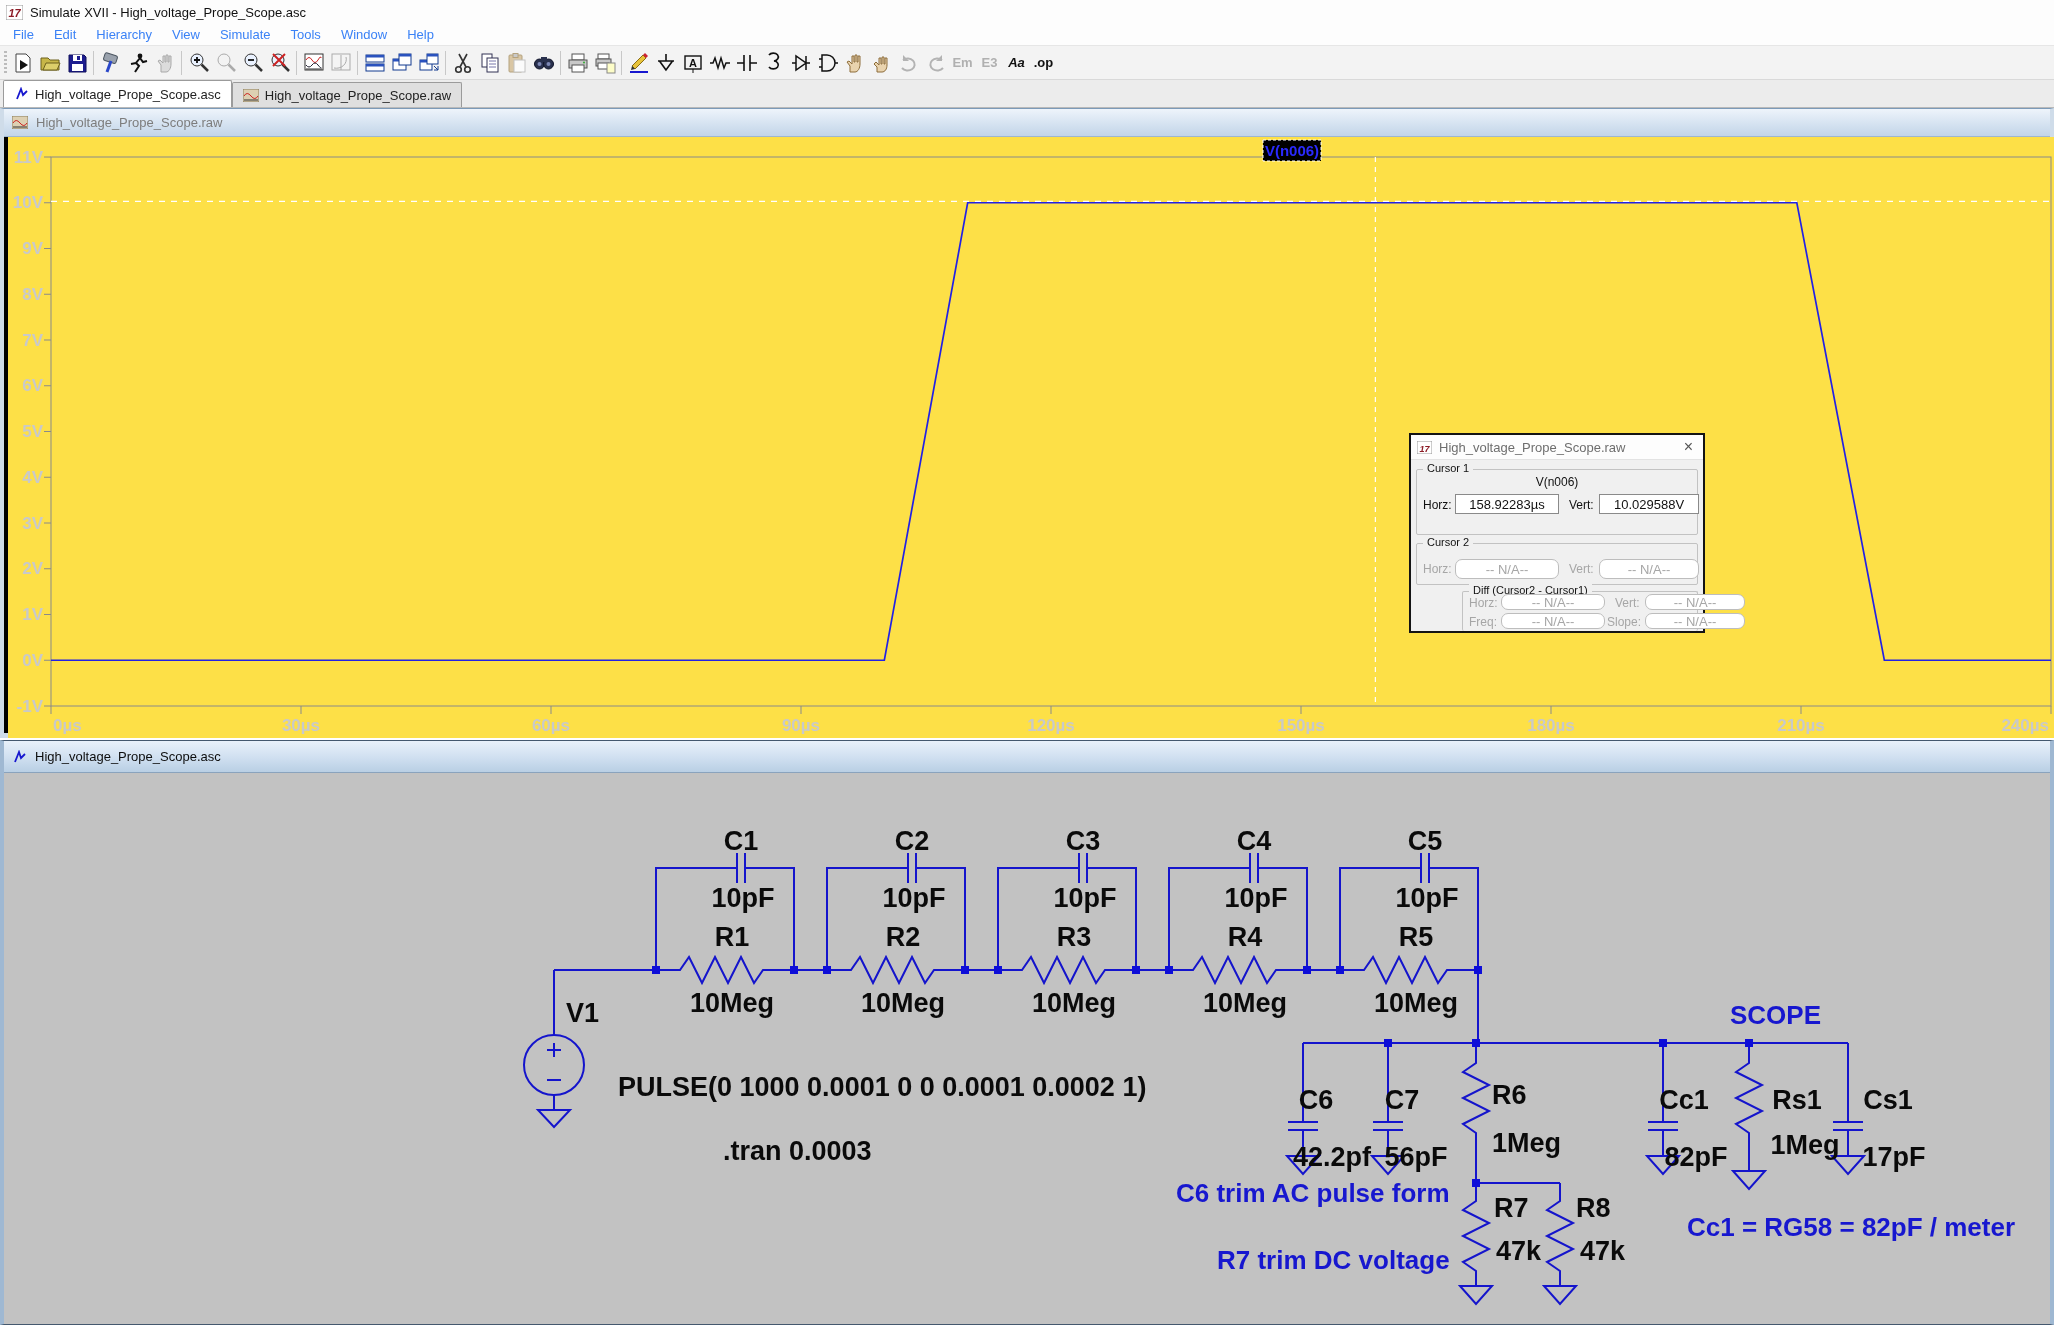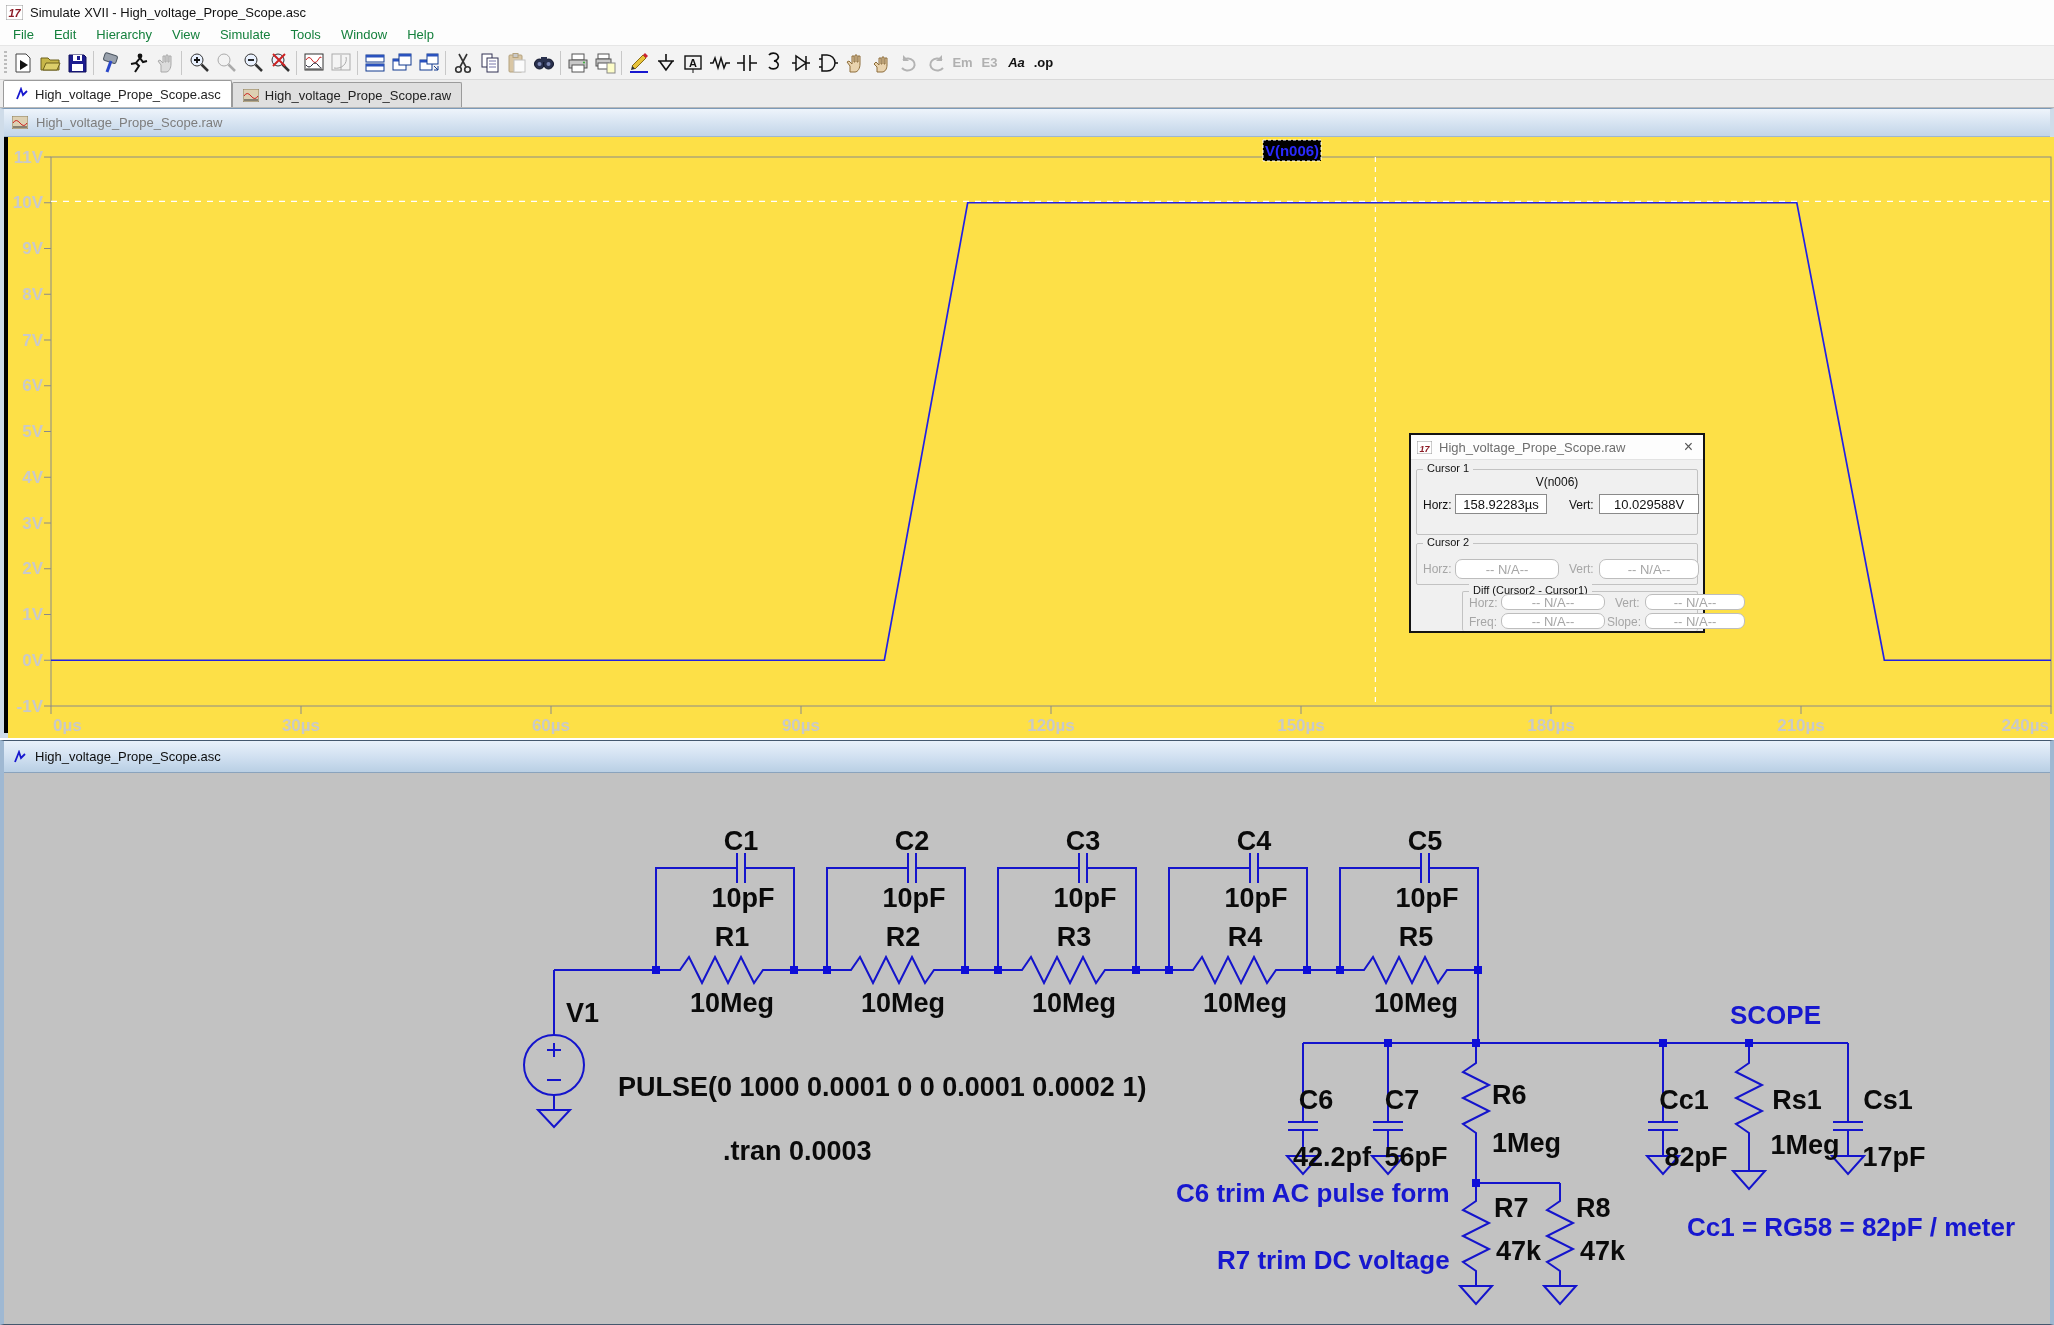--- a/index.html
+++ b/index.html
@@ -4,21 +4,21 @@
 <style>
   * { margin:0; padding:0; box-sizing:border-box; }
   html,body { width:2054px; height:1325px; overflow:hidden; background:#fff;
     font-family:"Liberation Sans", sans-serif; }
   #app { position:relative; width:2054px; height:1325px; background:#fff; }
 
   
   .titlebar { height:24px; display:flex; align-items:center; gap:7px; padding-left:6px;
     background:#fdfdfd; font-size:13px; color:#111; }
   .menubar { height:22px; display:flex; align-items:center; gap:2px; padding-left:4px;
-    background:#fdfdfd; font-size:13px; color:#15803d; border-bottom:1px solid #e6e6e6; }
+    background:#fdfdfd; font-size:13px; color:#3b82f6; border-bottom:1px solid #e6e6e6; }
   .menu-item { padding:2px 9px; cursor:default; }
   .toolbar { height:34px; display:flex; align-items:center; background:#f3f3f3;
     border-bottom:1px solid #d9d9d9; padding-left:2px; }
   .tb-grip { width:6px; height:24px; margin:0 2px;
     background:repeating-linear-gradient(#bbb 0 2px, transparent 2px 4px); width:3px; }
   .tb { width:27px; height:26px; display:flex; align-items:center; justify-content:center;
     border:1px solid transparent; }
   .tb svg { display:block; }
   .tb-sep { width:1px; height:24px; background:#c8c8c8; margin:0 3px; }
   .tb-txt { font-size:13px; font-weight:bold; color:#111; }
@@ -444,21 +444,21 @@
         <text x="7.5" y="10.5" text-anchor="middle" font-size="9" font-weight="bold" font-style="italic" fill="#8d1d27">17</text>
       </svg>
       <span>High_voltage_Prope_Scope.raw</span>
       <span class="cd-close">×</span>
     </div>
 
     <div class="cd-group" style="top:34px; height:66px;">
       <span class="cd-legend">Cursor 1</span>
       <span class="cd-vn" style="top:5px;">V(n006)</span>
       <span class="cd-lab" style="left:6px; top:28px;">Horz:</span>
-      <div class="cd-field" style="left:38px; top:24px; width:92px;">158.92283µs</div>
+      <div class="cd-field" style="left:38px; top:24px; width:104px;">158.92283µs</div>
       <span class="cd-lab" style="left:152px; top:28px;">Vert:</span>
       <div class="cd-field" style="left:182px; top:24px; width:100px;">10.029588V</div>
     </div>
 
     <div class="cd-group" style="top:108px; height:42px;">
       <span class="cd-legend">Cursor 2</span>
       <span class="cd-lab na" style="left:6px; top:18px;">Horz:</span>
       <div class="cd-field na" style="left:38px; top:15px; width:104px;">-- N/A--</div>
       <span class="cd-lab na" style="left:152px; top:18px;">Vert:</span>
       <div class="cd-field na" style="left:182px; top:15px; width:100px;">-- N/A--</div>

